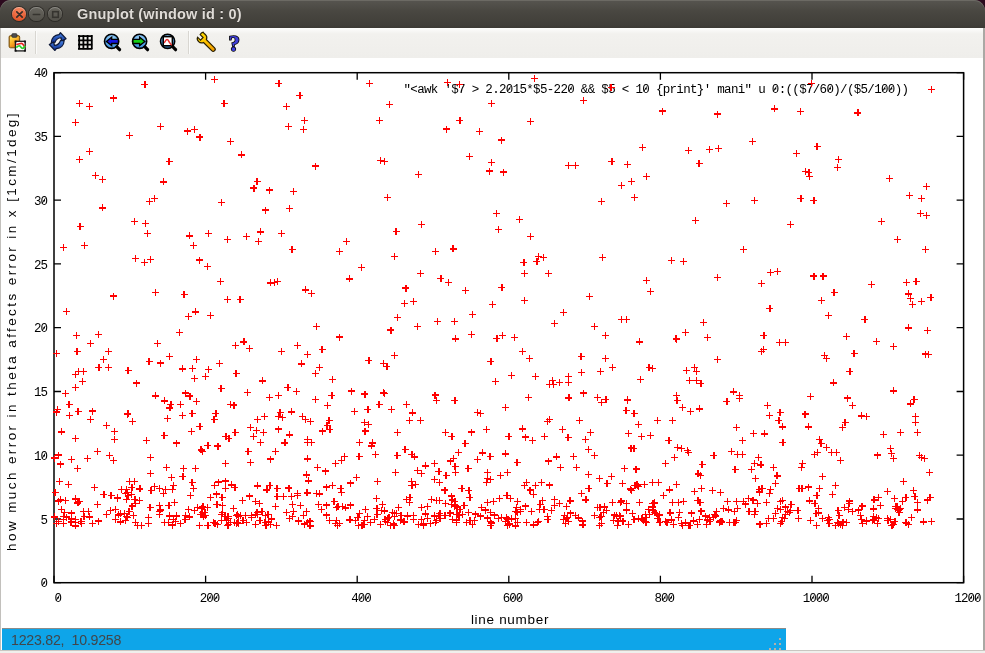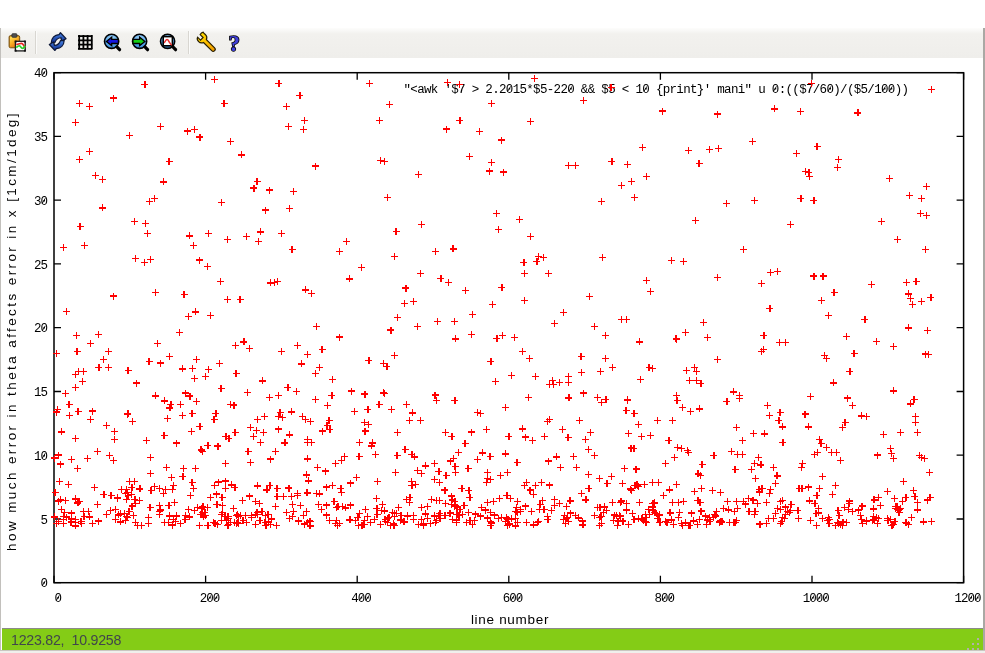--- a/index.html
+++ b/index.html
@@ -12,39 +12,59 @@
   box-shadow:inset 0 1px 1px rgba(255,255,255,.45), 0 0 0 1px rgba(30,25,20,.55);}
 .btn.mini,.btn.maxi{background:linear-gradient(#67655e,#53514a);box-shadow:inset 0 1px 0 rgba(255,255,255,.25), 0 0 0 1px rgba(25,23,20,.55);}
 .btn.mini{left:29.3px;}
 .btn.maxi{left:47.6px;}
 .btn svg{position:absolute;left:0;top:0;}
 .title{position:absolute;left:77px;top:0;height:28px;line-height:29px;color:#dfdbd6;
   font-size:14.5px;font-weight:bold;letter-spacing:0.2px;text-shadow:0 -1px 0 rgba(0,0,0,.4);}
 .toolbar{position:absolute;left:1px;top:28px;width:983px;height:29.5px;
   background:linear-gradient(#fdfdfc,#f2f1ee 20%,#efeeeb);}
 .canvas{position:absolute;left:1.5px;top:57.5px;width:982px;height:571px;background:#fff;}
-.statusbar{position:absolute;left:1.5px;top:628.1px;width:982px;height:24.5px;
-  background:#84cc16;border-top:1.2px solid #8b8b89;box-sizing:border-box;}
+.statusbar{position:absolute;left:1.5px;top:628.1px;width:784px;height:24.5px;
+  background:#0ea5e9;border-top:1.2px solid #8b8b89;box-sizing:border-box;}
 .statusbar .txt{position:absolute;left:9.5px;top:2.6px;font-size:14.2px;color:#41464b;letter-spacing:-0.25px;}
 .sideL{position:absolute;left:0;top:28px;width:1.1px;height:625px;background:#c2c0bc;}
 .sideR{position:absolute;right:0;top:28px;width:1.7px;height:625px;background:#aaa8a4;}
 .bot{position:absolute;left:0;bottom:0;width:985px;height:2.4px;background:#f0efec;border-top:1.1px solid #c9c6c1;box-sizing:content-box;}
 .grip{position:absolute;right:2px;bottom:2px;width:16px;height:16px;
  background:
   radial-gradient(circle at 2px 14px,#b3b0aa 1.1px,transparent 1.5px),
   radial-gradient(circle at 7px 14px,#b3b0aa 1.1px,transparent 1.5px),
   radial-gradient(circle at 12px 14px,#b3b0aa 1.1px,transparent 1.5px),
   radial-gradient(circle at 7px 9px,#b3b0aa 1.1px,transparent 1.5px),
   radial-gradient(circle at 12px 9px,#b3b0aa 1.1px,transparent 1.5px),
   radial-gradient(circle at 12px 4px,#b3b0aa 1.1px,transparent 1.5px);}
 .tick{font-family:"Liberation Mono",monospace;font-size:12.5px;letter-spacing:-1.0px;fill:#000;}
 .mono{font-family:"Liberation Mono",monospace;fill:#000;}
 .lbl{font-family:"Liberation Sans",sans-serif;font-size:13.5px;fill:#000;}
 </style></head><body>
 <div class="win">
+  <div class="topwrap">
+      <div class="titlebar">
+    <div class="btn close">
+          <svg width="15" height="15" viewBox="0 0 15 15">
+            <path d="M4.8 4.8L10.2 10.2M10.2 4.8L4.8 10.2" stroke="#3a2d28" stroke-width="1.7" stroke-linecap="round"></path>
+          </svg>
+        </div>
+    <div class="btn mini">
+          <svg width="15" height="15" viewBox="0 0 15 15">
+            <path d="M4.4 7.5h6.2" stroke="#36342f" stroke-width="1.7" stroke-linecap="round"></path>
+          </svg>
+        </div>
+    <div class="btn maxi">
+          <svg width="15" height="15" viewBox="0 0 15 15">
+            <rect x="4.7" y="4.7" width="5.6" height="5.6" fill="none" stroke="#36342f" stroke-width="1.6"></rect>
+          </svg>
+        </div>
+    <div class="title">Gnuplot (window id : 0)</div>
+  </div>
+    </div>
   <div class="toolbar">
 
 <svg width="983" height="29" viewBox="0 0 983 29" style="position:absolute;left:0;top:0">
 
   <g transform="translate(7,3)">
     <rect x="1.1" y="4.6" width="10.6" height="12.2" rx="1.5" fill="#c8861a" stroke="#7a5210" stroke-width="1"></rect>
     <rect x="2" y="5.5" width="8.8" height="10.4" rx="1" fill="url(#gclip)"></rect>
     <rect x="3.9" y="2.7" width="5.0" height="3.6" rx="0.8" fill="#4f4f4f" stroke="#2e2e2e" stroke-width="0.8"></rect>
     <rect x="7.4" y="10.3" width="9.8" height="9.6" fill="#fff" stroke="#1a1a1a" stroke-width="1.3"></rect>
     <rect x="6.7" y="9.6" width="1.9" height="1.9" fill="#111"></rect>

